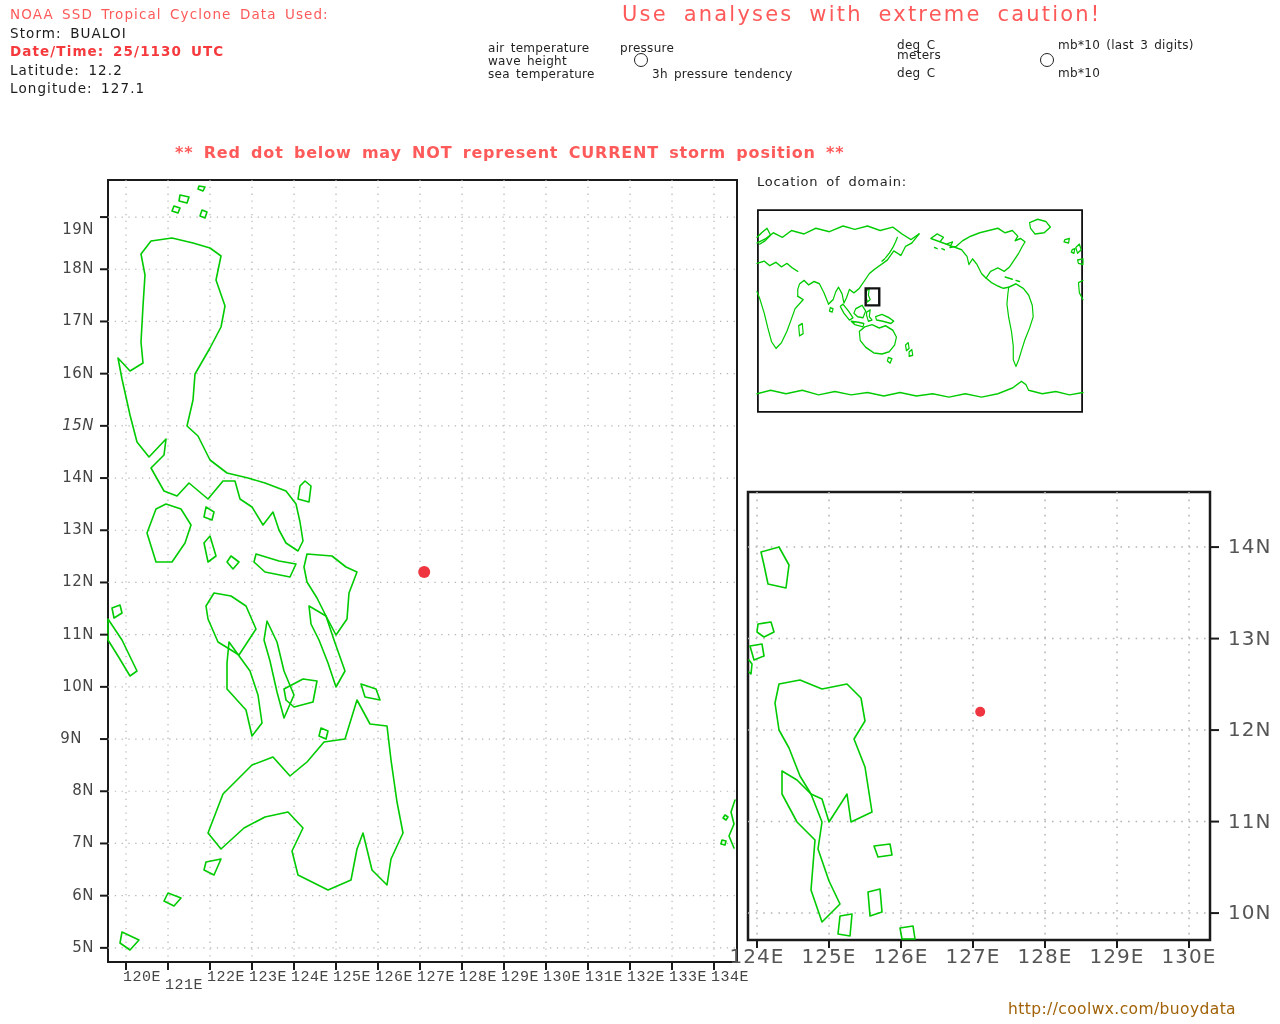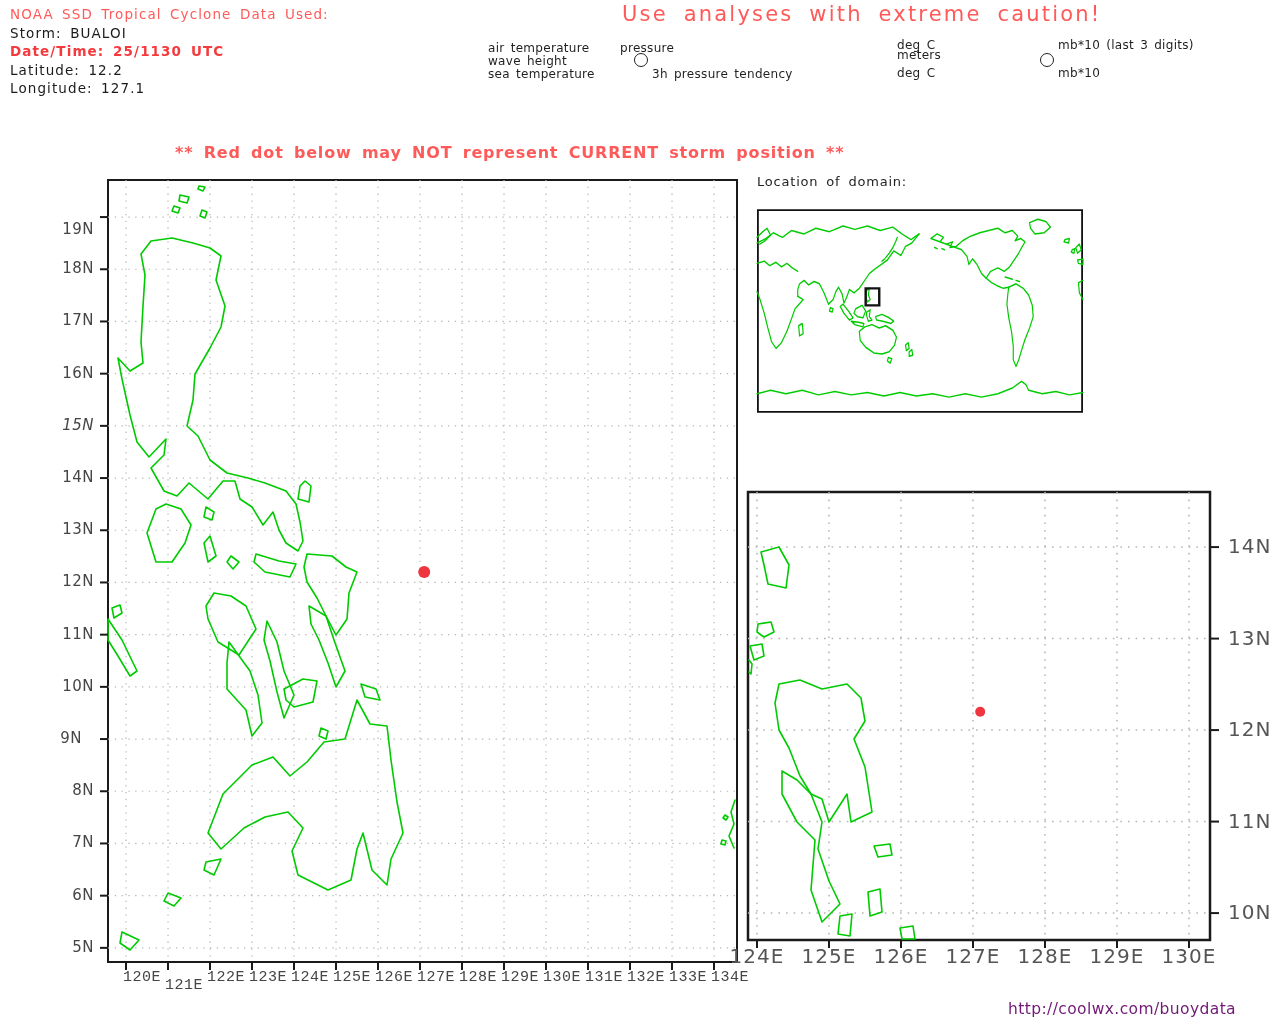--- a/index.html
+++ b/index.html
@@ -16,21 +16,21 @@
   .circ{box-sizing:border-box;width:14px;height:14px;border:1.6px solid #222;border-radius:50%;background:#fff;}
   .warning{left:175px;top:143px;font-size:16px;letter-spacing:.8px;word-spacing:4px;color:var(--alert);font-weight:bold;}
   .inset-title{left:757px;top:174px;width:326px;text-align:left;font-size:13px;letter-spacing:.8px;word-spacing:3px;color:#1f1f1f;}
   
   .axm{font-size:15px;color:#454545;letter-spacing:.5px;}
   .axm.lat{text-align:right;}
   .axm.lon{text-align:right;font-family:Liberation Mono, monospace;}
   .axz{font-size:20px;color:#555;letter-spacing:1px;}
   .axz.lon{text-align:center;}
   .footer-title{left:14px;top:989px;font-size:31px;letter-spacing:3.2px;word-spacing:9px;color:#3d3d3d;}
-  .footer-url{left:1008px;top:1000px;font-size:15.5px;letter-spacing:.4px;color:#701a75;}
+  .footer-url{left:1008px;top:1000px;font-size:15.5px;letter-spacing:.4px;color:#a16207;}
   svg{display:block;overflow:visible;}
   .coast{fill:none;stroke:var(--green);stroke-width:1.6;stroke-linejoin:round;stroke-linecap:round;}
   #inset-svg .coast{stroke-width:1.3;vector-effect:non-scaling-stroke;}
   #inset-svg rect{vector-effect:non-scaling-stroke;}
   .frame{fill:#fff;stroke:#1a1a1a;}
 </style>
 </head>
 <body>
 
 <div class="screen">

